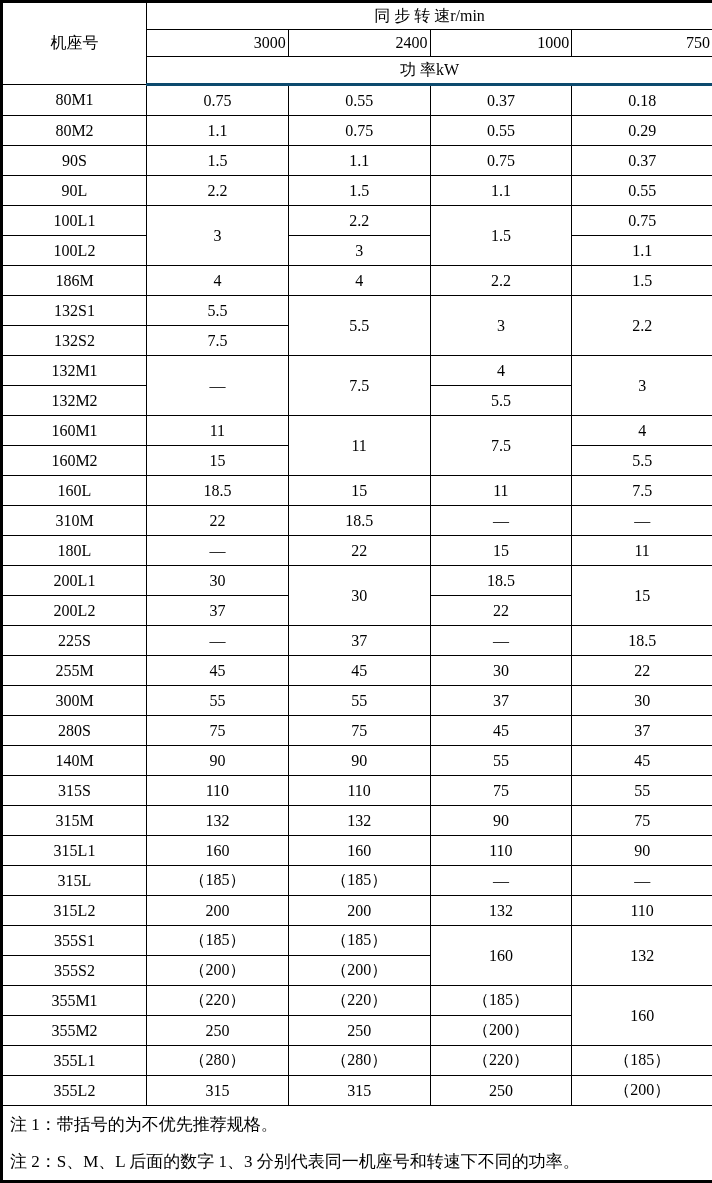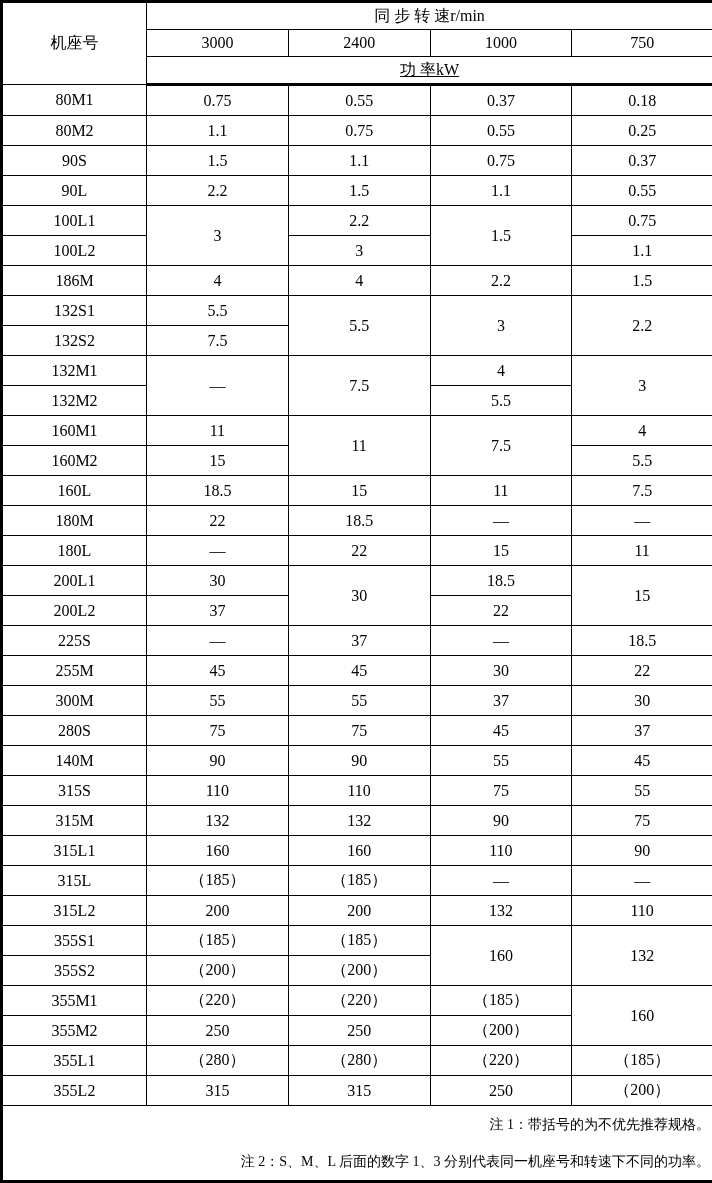--- a/index.html
+++ b/index.html
@@ -25,27 +25,27 @@
     vertical-align: middle;
     font-weight: normal;
     font-size: 16px;
     padding: 0 2px;
     overflow: hidden;
     white-space: nowrap;
   }
   col.c-frame { width: 145px; }
   col.c-speed { width: 141.75px; }
   thead th { height: 26px; font-size: 17px; }
-  thead tr.speeds th { font-size: 16px; }
-  thead tr:last-child th { border-bottom: 3px solid #000000; text-decoration: underline; }
+  thead tr.speeds th { font-size: 16px; text-align: right; }
+  thead tr:last-child th { border-bottom: 3px solid #0c4a6e; }
   tbody td { height: 29px; }
   tfoot td.note {
     border: none;
-    text-align: right;
-    font-size: 14px;
+    text-align: left;
+    font-size: 17px;
     height: 37px;
     padding-left: 7px;
     white-space: normal;
   }
 </style>
 </head>
 <body>
 
 <div class="page">
   <table class="spec">
@@ -77,21 +77,21 @@
           <td>0.75</td>
           <td>0.55</td>
           <td>0.37</td>
           <td>0.18</td>
         </tr>
         <tr>
           <td>80M2</td>
           <td>1.1</td>
           <td>0.75</td>
           <td>0.55</td>
-          <td>0.25</td>
+          <td>0.29</td>
         </tr>
         <tr>
           <td>90S</td>
           <td>1.5</td>
           <td>1.1</td>
           <td>0.75</td>
           <td>0.37</td>
         </tr>
         <tr>
           <td>90L</td>
@@ -154,21 +154,21 @@
           <td>5.5</td>
         </tr>
         <tr>
           <td>160L</td>
           <td>18.5</td>
           <td>15</td>
           <td>11</td>
           <td>7.5</td>
         </tr>
         <tr>
-          <td>180M</td>
+          <td>310M</td>
           <td>22</td>
           <td>18.5</td>
           <td>—</td>
           <td>—</td>
         </tr>
         <tr>
           <td>180L</td>
           <td>—</td>
           <td>22</td>
           <td>15</td>

